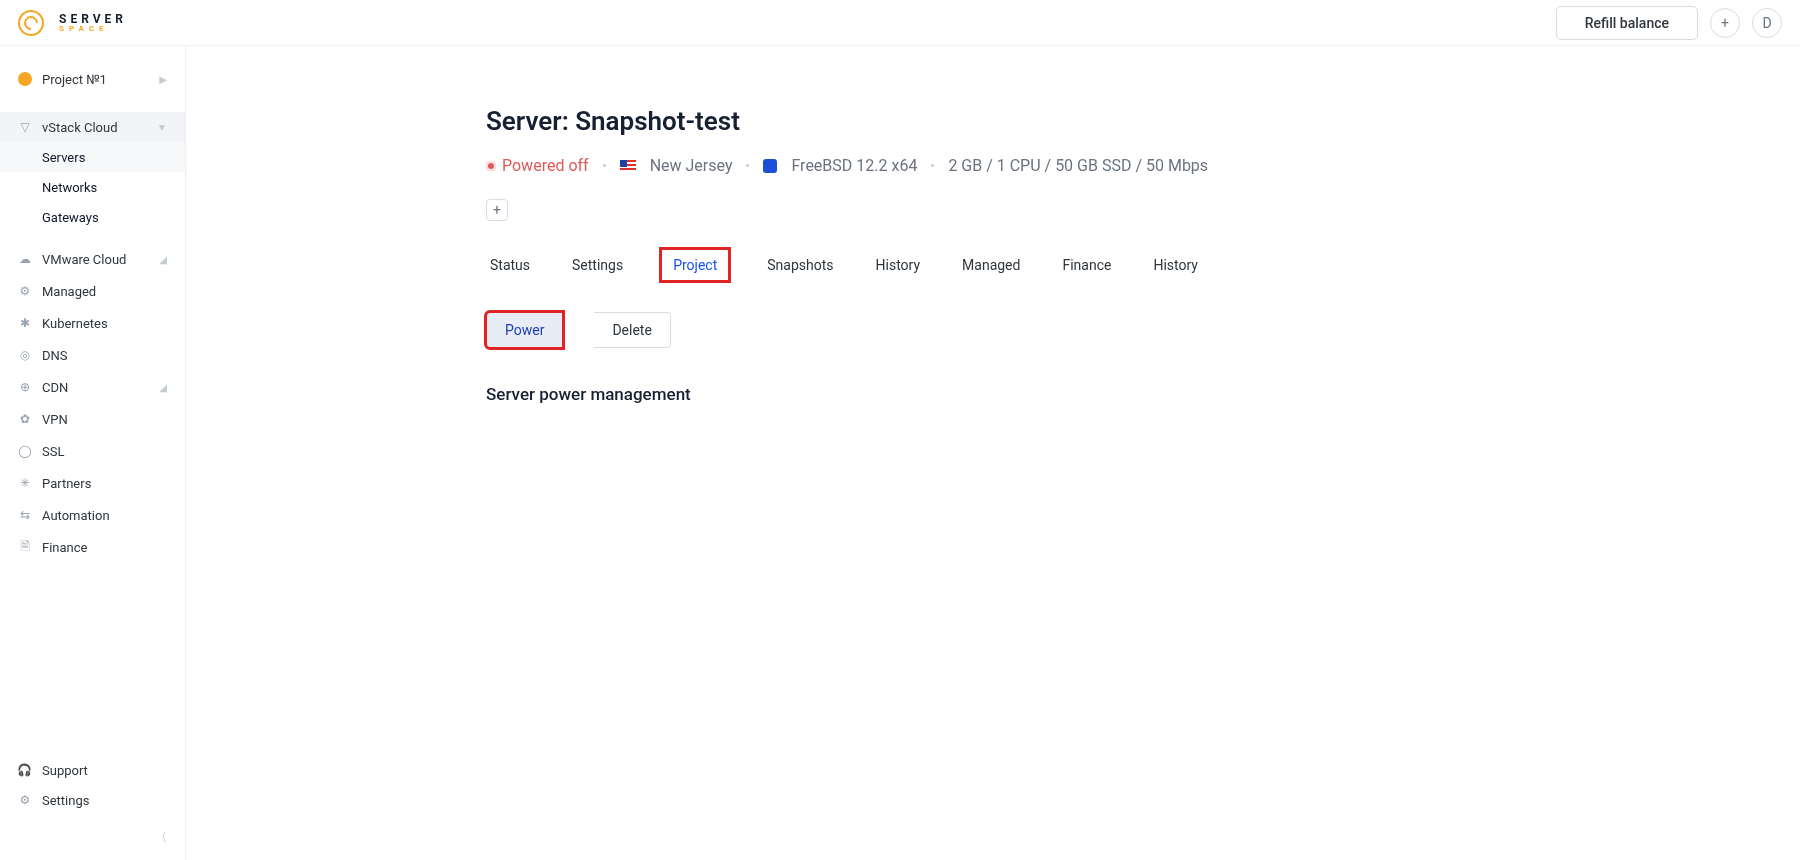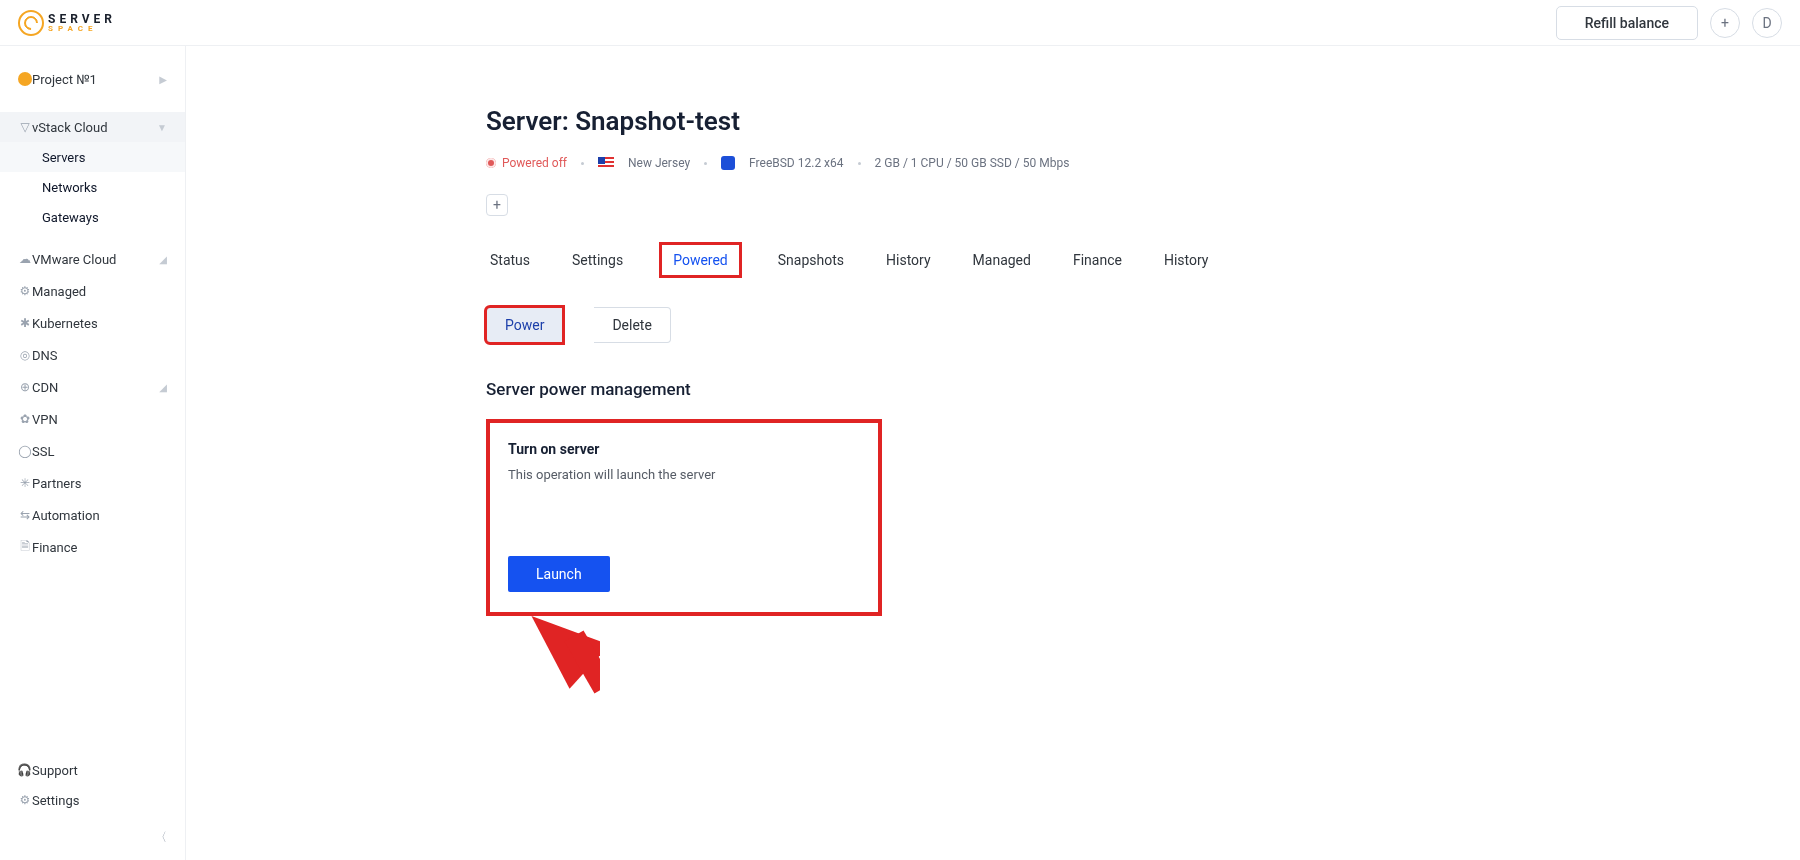--- a/index.html
+++ b/index.html
@@ -1,44 +1,44 @@
 <!DOCTYPE html>
 <html><head>
 <meta charset="utf-8">
 <style>
   * { box-sizing: border-box; margin: 0; padding: 0; font-family: -apple-system, BlinkMacSystemFont, "Segoe UI", Roboto, Arial, sans-serif; }
   body { background: #fff; color: #30363d; width: 1800px; height: 860px; overflow: hidden; }
 
   .topbar { display: flex; align-items: center; height: 46px; padding: 0 18px; border-bottom: 1px solid #eef0f3; }
-  .logo { display: flex; align-items: center; gap: 4px; }
+  .logo { display: flex; align-items: center; gap: 15px; }
   .logo-mark { width: 26px; height: 26px; border: 2px solid #f5a623; border-radius: 50%; position: relative; }
   .logo-mark::after { content: ""; position: absolute; inset: 4px; border: 2px solid #f5a623; border-right-color: transparent; border-radius: 50%; transform: rotate(45deg); }
   .logo-text { font-size: 12px; letter-spacing: 4px; color: #1a202c; font-weight: 700; line-height: 1; }
   .logo-text .sub { font-size: 8px; letter-spacing: 5px; color: #f5a623; font-weight: 700; display: block; }
   .topbar-spacer { flex: 1; }
   .refill-btn { background: #fff; border: 1px solid #d7dde5; color: #30363d; font-size: 14px; padding: 8px 28px; border-radius: 5px; cursor: pointer; font-weight: 500; }
   .round-btn { width: 30px; height: 30px; border: 1px solid #d7dde5; border-radius: 50%; background: #fff; display: flex; align-items: center; justify-content: center; margin-left: 12px; color: #6b7280; cursor: pointer; font-size: 14px; }
 
   .layout { display: flex; height: calc(100% - 46px); }
   .sidebar { width: 186px; border-right: 1px solid #eef0f3; display: flex; flex-direction: column; padding-top: 18px; font-size: 13px; color: #30363d; }
-  .side-row { display: flex; align-items: center; height: 30px; padding: 0 18px; cursor: pointer; }
+  .side-row { display: flex; align-items: center; gap: 10px; height: 30px; padding: 0 18px; cursor: pointer; }
   .side-row .ico { width: 14px; height: 14px; display: inline-flex; align-items: center; justify-content: center; color: #9aa3af; font-size: 12px; }
   .side-row .chev { margin-left: auto; color: #c5cbd3; font-size: 10px; }
   .side-row.section { font-weight: 400; color: #30363d; margin-top: 2px; }
   .side-row.active-parent { background: #f2f4f7; }
   .side-sub { padding-left: 42px; height: 30px; display: flex; align-items: center; cursor: pointer; color: #0f172a; }
   .side-sub.active { background: #f6f8fa; font-weight: 400; }
   .proj-gold { width: 14px; height: 14px; border-radius: 50%; background: #f5a623; display: inline-block; }
   .vstack-ico { font-size: 12px; color: #6b7280; }
   .side-spacer { flex: 1; }
   .collapse-chev { width: 100%; text-align: right; padding: 14px 18px; color: #9aa3af; font-size: 12px; cursor: pointer; }
 
   .main { flex: 1; padding: 60px 0 0 300px; }
   .page-title { font-size: 26px; font-weight: 600; color: #172033; margin-bottom: 20px; }
-  .meta { display: flex; align-items: center; gap: 14px; font-size: 12px; color: #6b7280; margin-bottom: 24px; }
+  .meta { display: flex; align-items: center; gap: 14px; font-size: 16px; color: #6b7280; margin-bottom: 24px; }
   .meta .dot { width: 3px; height: 3px; background: #c5cbd3; border-radius: 50%; }
   .status-off { color: #e05959; display: flex; align-items: center; gap: 6px; }
   .status-off::before { content: ""; width: 10px; height: 10px; border-radius: 50%; background: #e05959; box-shadow: 0 0 0 2px #fde7e7 inset; display: inline-block; }
   .flag { width: 16px; height: 12px; display: inline-block; background: linear-gradient(#e03131 16%, #fff 16% 32%, #e03131 32% 48%, #fff 48% 64%, #e03131 64% 80%, #fff 80%); position: relative; }
   .flag::before { content:""; position:absolute; top:0; left:0; width:7px; height:7px; background:#1c3faa; }
   .os-ico { width: 14px; height: 14px; background: #1c4fd8; border-radius: 3px; display: inline-block; }
 
   .tag-add { width: 22px; height: 22px; border: 1px solid #d7dde5; border-radius: 4px; display: flex; align-items: center; justify-content: center; color: #6b7280; font-size: 14px; cursor: pointer; margin-bottom: 28px; }
 
   .tabs { display: flex; gap: 34px; border-bottom: 1px solid transparent; margin-bottom: 30px; font-size: 14px; }
@@ -171,42 +171,29 @@
       <span>2 GB / 1 CPU / 50 GB SSD / 50 Mbps</span>
     </div>
 
     <div class="tag-add">
         <span>+</span>
       </div>
 
     <div class="tabs">
       <div class="tab">Status</div>
       <div class="tab">Settings</div>
-      <div class="tab active highlight-red" style="padding:8px 12px">Powered</div>
+      <div class="tab active highlight-red" style="padding:8px 12px">Project</div>
       <div class="tab">Snapshots</div>
       <div class="tab">History</div>
       <div class="tab">Managed</div>
       <div class="tab">Finance</div>
       <div class="tab">History</div>
     </div>
 
     <div class="subtabs">
       <div class="subtab active highlight-red">Power</div>
       <div class="subtab">Delete</div>
     </div>
 
     <h2 class="section-h">Server power management</h2>
 
-    <div class="card">
-      <h4>Turn on server</h4>
-      <p>This operation will launch the server</p>
-      <div class="arrow-wrap">
-        <button class="launch-btn">Launch</button>
-        <div class="arrow">
-          <svg width="110" height="120" viewBox="0 0 110 120">
-            <polygon points="100,30 118,110 50,62" fill="#e02424" transform="rotate(165 85 65)"></polygon>
-            <rect x="88" y="46" width="22" height="60" fill="#e02424" transform="rotate(-30 99 76)"></rect>
-          </svg>
-        </div>
-      </div>
-    </div>
   </main>
 </div>
 
 </body></html>

